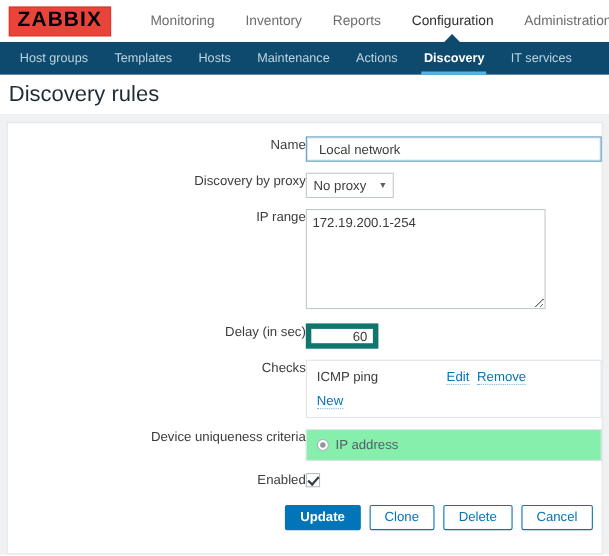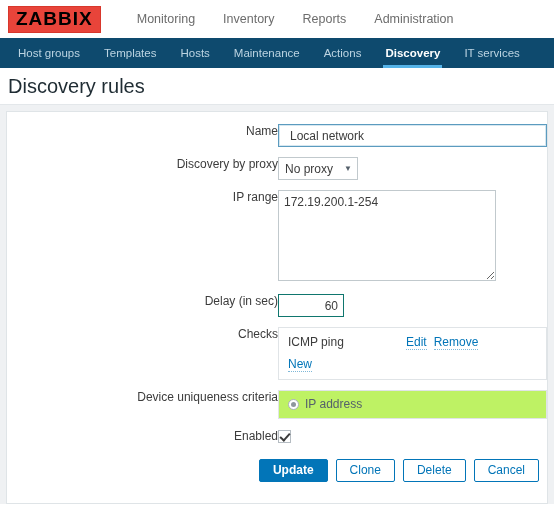--- a/index.html
+++ b/index.html
@@ -153,21 +153,21 @@
   td.field {
     padding-right: 8px;
   }
   .row-sp { height: 10px; }
 
   
   input.text {
     font-family: "Liberation Sans", sans-serif;
     font-size: 12px;
     color: #3c3c3c;
-    border: 1px solid #0f766e;
+    border: 5px solid #0f766e;
     background: #ffffff;
     padding: 3px 5px;
     box-sizing: border-box;
     height: 23px;
     outline: none;
   }
   input.text.focused {
     border: 1px solid #5b9bbf;
     box-shadow: 0 0 0 1px #d6e7f0 inset;
     padding-left: 11px;
@@ -233,21 +233,21 @@
     cursor: pointer;
     border-bottom: 1px dotted #7fb8d8;
     text-decoration: none;
     line-height: 14px;
     display: inline-block;
   }
   .lnk + .lnk { margin-left: 7px; }
 
   .radio-box {
     border: 1px solid #e0e4e7;
-    background: #bef264;
+    background: #86efac;
     width: 269px;
     box-sizing: border-box;
     padding: 6px 8px 7px 9px;
   }
   .radio-line {
     display: flex;
     align-items: center;
   }
   .radio-mark {
     width: 11px;
@@ -330,20 +330,21 @@
 </style>
 </head>
 <body>
 
 <div class="topnav">
   <div class="logo">ZABBIX</div>
   <div class="topnav-items">
     <div class="topnav-item">Monitoring</div>
     <div class="topnav-item">Inventory</div>
     <div class="topnav-item">Reports</div>
+    <div class="topnav-item active">Configuration</div>
     <div class="topnav-item">Administration</div>
   </div>
 </div>
 
 <div class="subnav">
   <div class="subnav-item">Host groups</div>
   <div class="subnav-item">Templates</div>
   <div class="subnav-item">Hosts</div>
   <div class="subnav-item">Maintenance</div>
   <div class="subnav-item">Actions</div>

